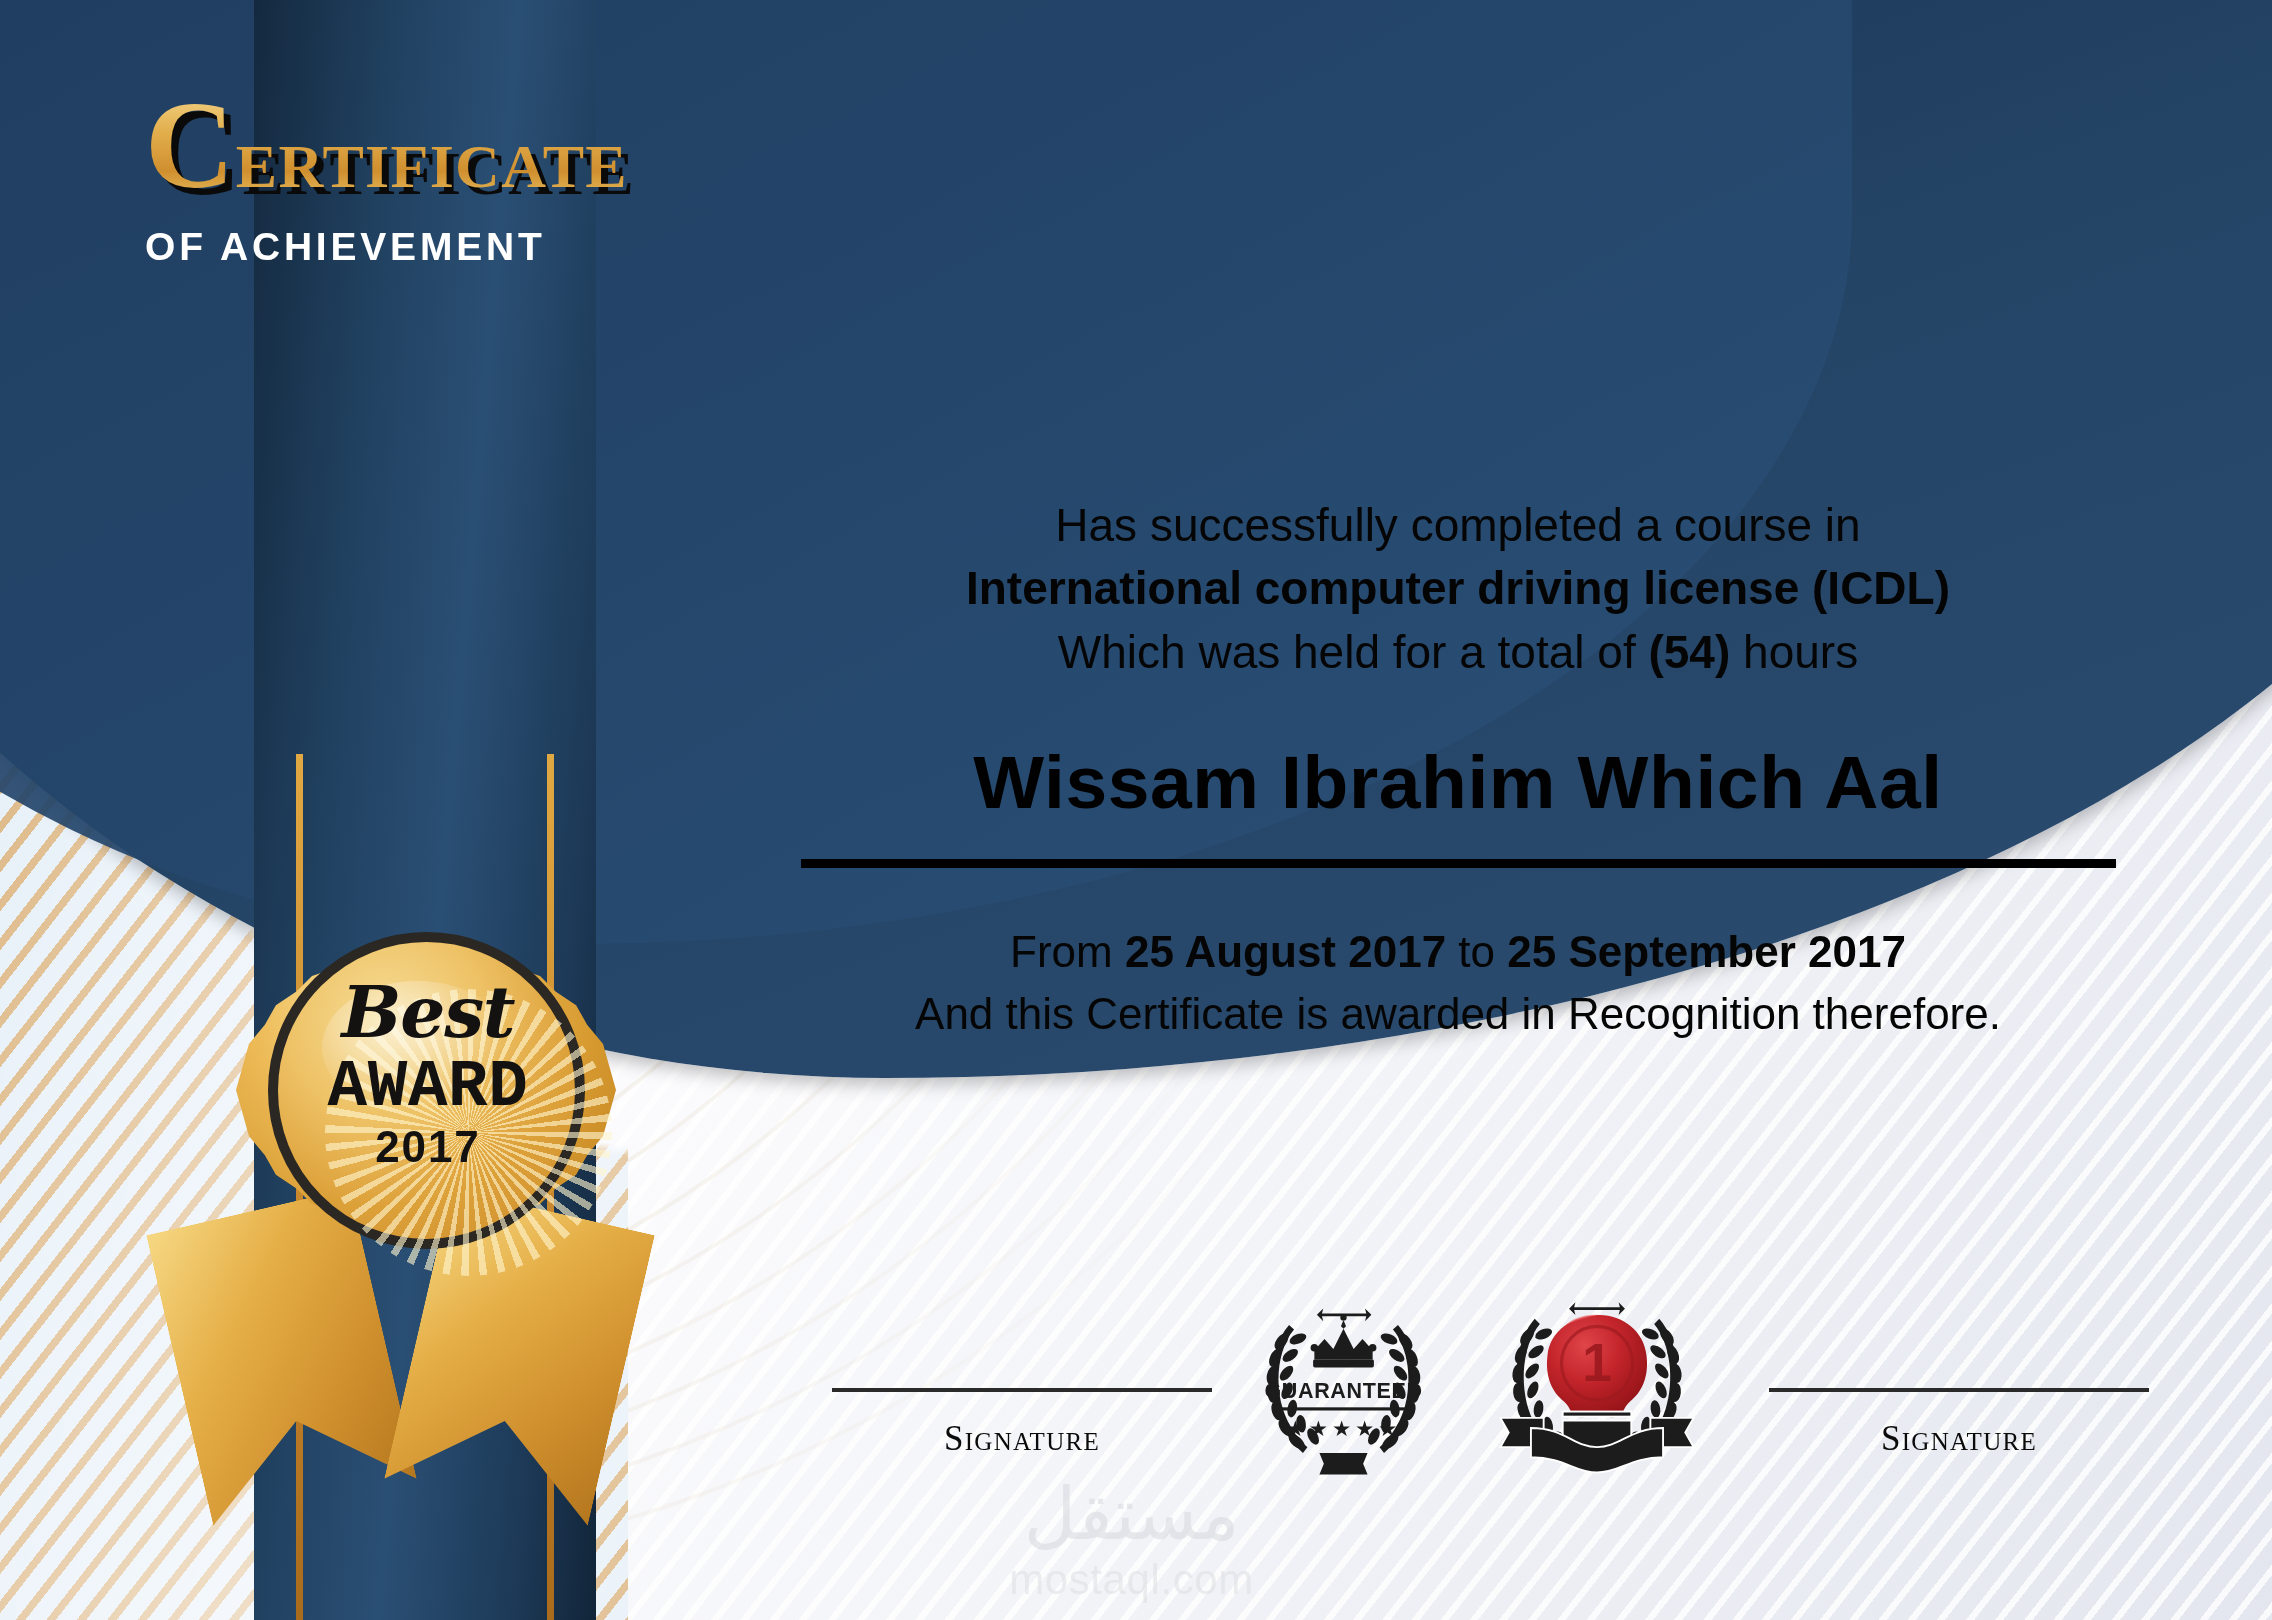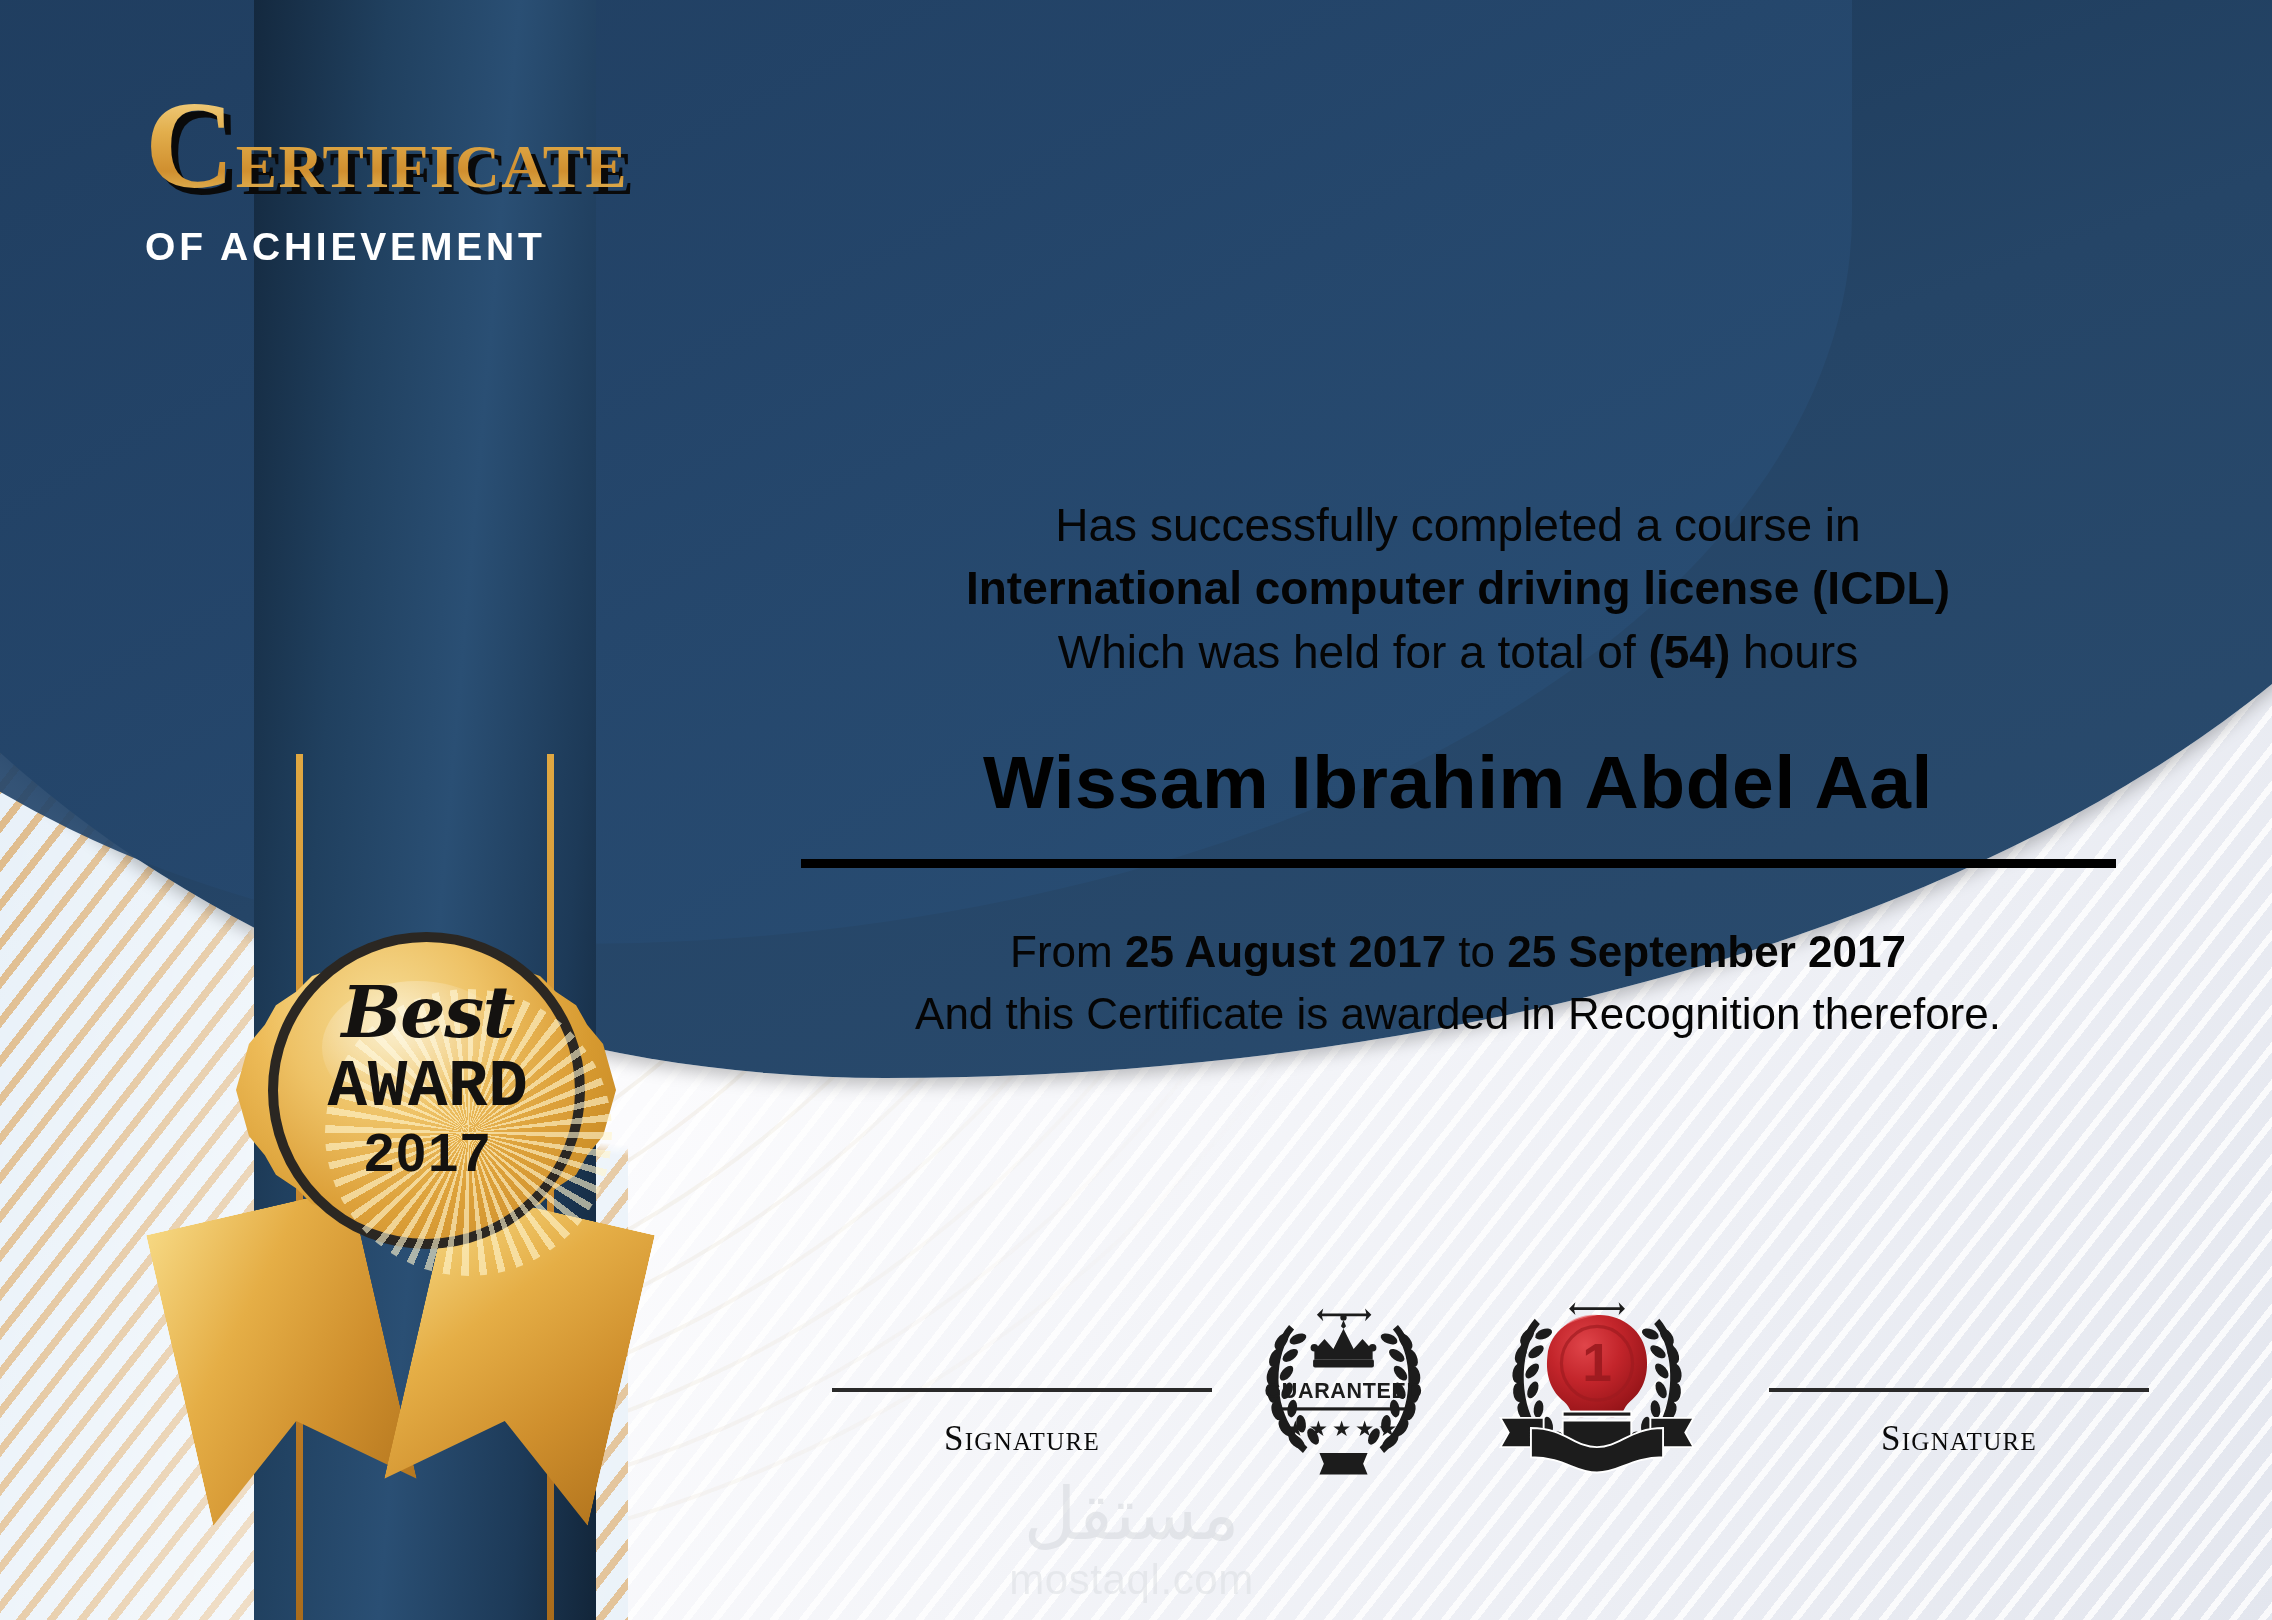--- a/index.html
+++ b/index.html
@@ -209,21 +209,21 @@
     font-size:71px; line-height:1;
     letter-spacing:-1.3px;
   }
   .medal .m-award{
     font-family:Liberation Mono, monospace;
     font-weight:700; font-size:66px; line-height:1.02;
     letter-spacing:0.6px; margin-top:6px;
   }
   .medal .m-year{
     font-family:"Liberation Sans", sans-serif;
-    font-weight:700; font-size:54px; line-height:1.1;
+    font-weight:700; font-size:44px; line-height:1.1;
     letter-spacing:1.9px; margin-top:1.3px;
   }
 
   
   .body{
     position:absolute; left:729px; top:494px; width:1458px;
     z-index:35; text-align:center;
   }
   .line1, .line3{
     font-size:46px; color:#050505; line-height:1.38;
@@ -357,21 +357,21 @@
       <div class="m-award">AWARD</div>
       <div class="m-year">2017</div>
     </div>
   </div>
 
   <div class="body">
     <div class="line1">Has successfully completed a course in</div>
     <div class="line2">International computer driving license (ICDL)</div>
     <div class="line3"><span>Which was held for a total of </span><b>(54)</b><span> hours</span></div>
 
-    <div class="name">Wissam Ibrahim Abdel Aal</div>
+    <div class="name">Wissam Ibrahim Which Aal</div>
     <div class="name-rule"></div>
 
     <div class="dates"><span>From </span><b>25 August 2017</b><span> to </span><b>25 September 2017</b></div>
     <div class="closing">And this Certificate is awarded in Recognition therefore.</div>
   </div>
 
   <div class="seals">
 
     <svg width="203" height="190" viewBox="0 0 320 300">
       <g fill="#1c1c1c">

